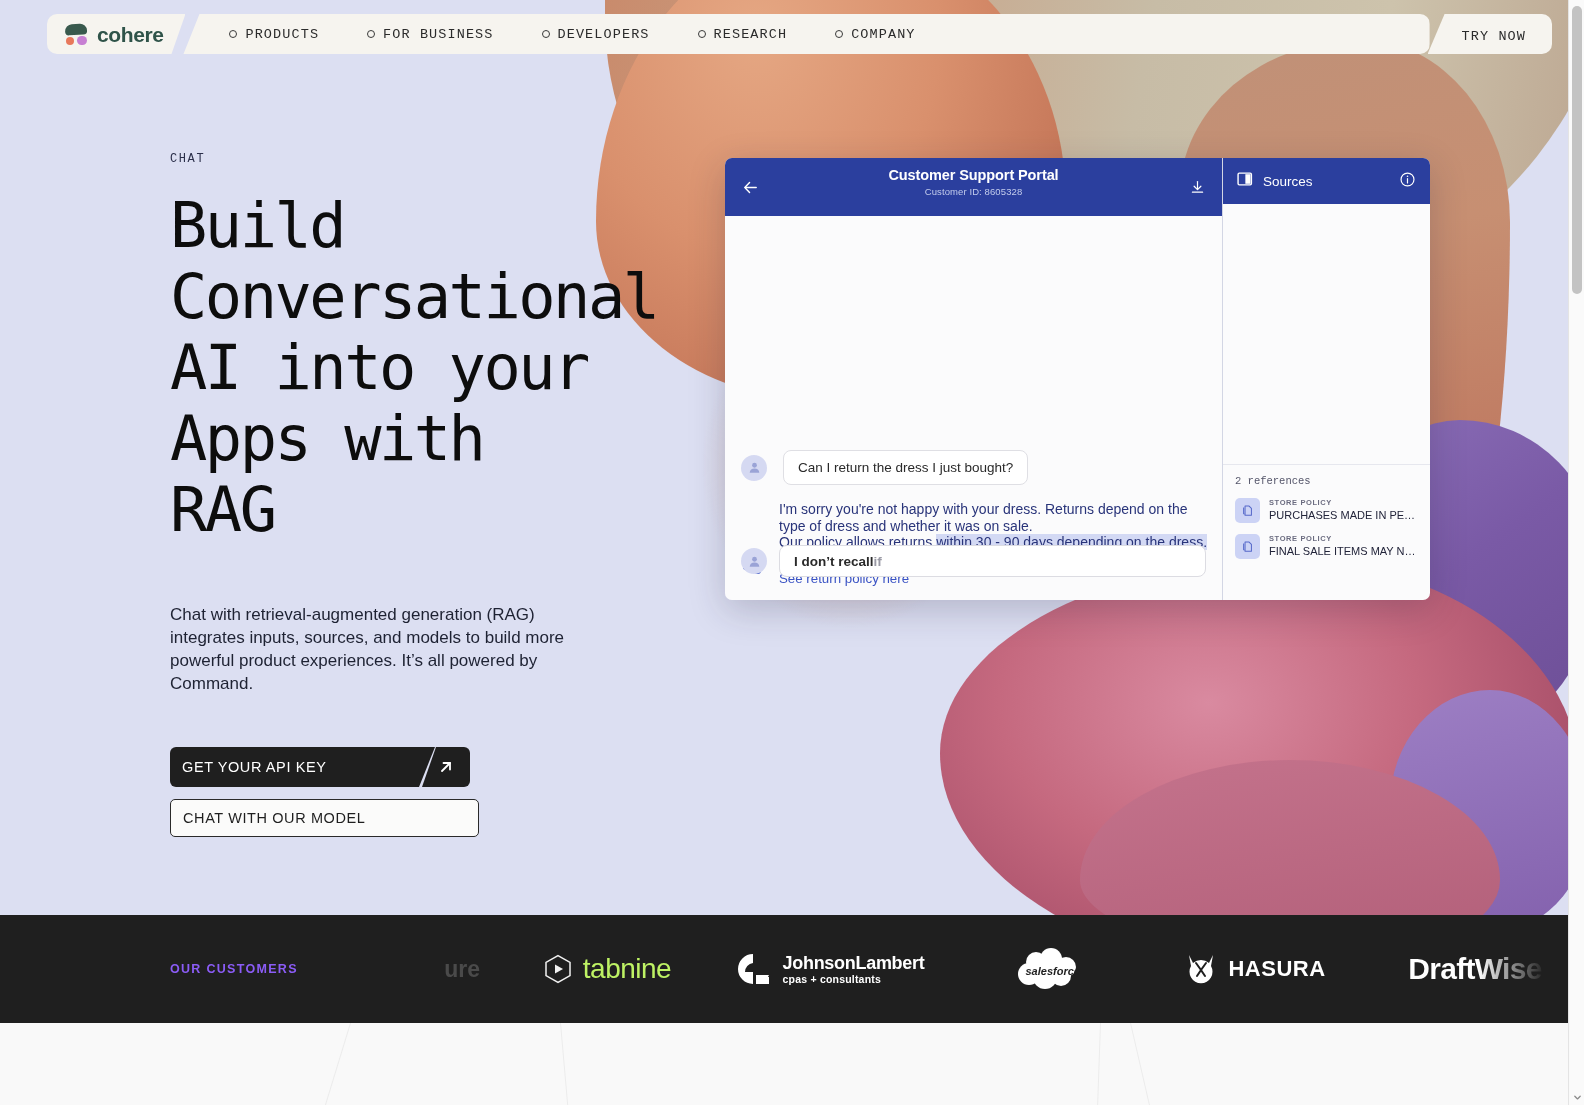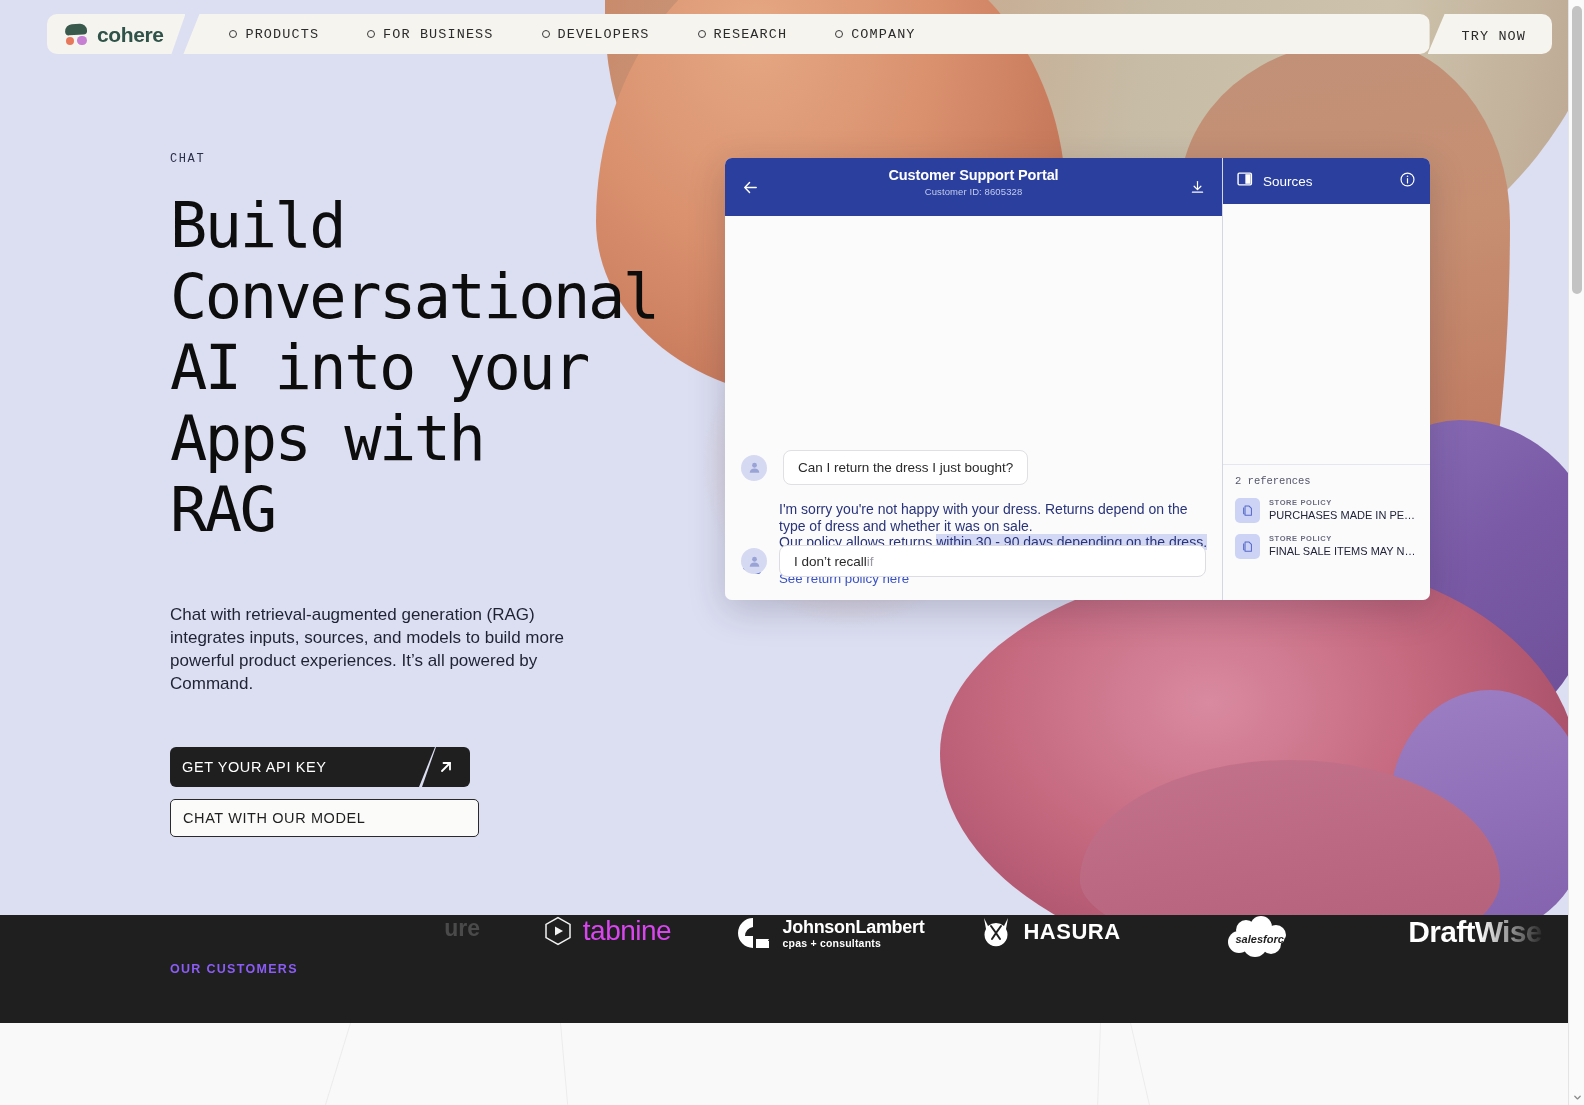--- a/index.html
+++ b/index.html
@@ -209,21 +209,21 @@
     background: #fff; border: 1px solid #dfdfe4; border-radius: 8px;
     padding: 9px 14px; font-size: 13.5px; color: #2a2a2a;
   }
   .msg-bot { position: absolute; left: 16px; top: 285px; display: flex; gap: 12px; }
   .bot-mark { width: 26px; height: 26px; flex: none; position: relative; align-self: flex-end; margin-bottom: 6px; }
   .bm1 { position: absolute; left: 2px; top: 4px; width: 11px; height: 11px; background: #3a53c4; border-radius: 3px 3px 1px 3px; }
   .bm2 { position: absolute; left: 13px; top: 12px; width: 7px; height: 7px; background: #3a53c4; border-radius: 50%; }
   .bot-text { font-size: 14px; line-height: 16.5px; color: #29347a; width: 432px; }
   .hl { background: #d3d9f4; }
   .bot-link { color: #3a53c4; font-size: 13.3px; margin-top: 4px; display: inline-block; cursor: pointer; }
-  .composer { position: absolute; left: 16px; right: 16px; bottom: 23px; display: flex; align-items: center; gap: 12px; }
+  .composer { position: absolute; left: 16px; right: 16px; bottom: 23px; display: flex; align-items: center; gap: 12px; font-weight: bold; }
   .composer-input {
     flex: 1; height: 32px; background: #fff;
     border: 1px solid #dcdce2; border-radius: 8px;
     display: flex; align-items: center; padding: 0 14px;
     font-size: 13.5px; color: #2a2a2a;
   }
   .ghost { color: #9a9aa5; }
 
   .src-pane { width: 208px; background: #fbfbfc; display: flex; flex-direction: column; border-left: 1px solid #d3d6e4; }
   .src-head {
@@ -249,24 +249,24 @@
     background: #1f1f1f;
     display: flex; align-items: center;
     overflow: hidden;
   }
   .cust-label {
     position: absolute; left: 170px; top: 50%; transform: translateY(-50%);
     color: #8b5cf6; font-size: 12.5px; font-weight: 700; letter-spacing: 1.3px;
     z-index: 3;
   }
   .cust-track { position: absolute; left: 270px; top: 0; height: 108px; display: flex; align-items: center; }
-  .cust-logo { height: 108px; display: flex; align-items: flex-start; justify-content: center; color: #fff; }
+  .cust-logo { height: 108px; display: flex; align-items: center; justify-content: center; color: #fff; }
   .fade-l { color: #4a4a4a; font-size: 23px; font-weight: 700; }
   .tabnine-wrap { display: flex; align-items: center; gap: 11px; }
-  .tabnine-txt { font-size: 28px; color: #d946ef; letter-spacing: -0.5px; font-weight: 300; }
+  .tabnine-txt { font-size: 28px; color: #bef264; letter-spacing: -0.5px; font-weight: 300; }
   .jl-wrap { display: flex; align-items: center; gap: 11px; }
   .jl-t1 { font-size: 18px; font-weight: 700; color: #fff; letter-spacing: -0.3px; line-height: 19px; }
   .jl-t2 { font-size: 10.5px; font-weight: 700; color: #fff; letter-spacing: 0.2px; }
   .hasura-wrap { display: flex; align-items: center; gap: 10px; }
   .hasura-txt { font-size: 22px; font-weight: 700; color: #fff; letter-spacing: 0.5px; }
   .sf-txt { font-size: 11px; font-weight: 700; font-style: italic; color: #1f1f1f; }
   .dw-txt { font-size: 30px; font-weight: 700; letter-spacing: -0.7px;
     background: linear-gradient(90deg, #ffffff 0%, #ffffff 52%, #6a6a6a 86%, #2a2a2a 100%);
     -webkit-background-clip: text; background-clip: text; color: transparent; }
 
@@ -495,46 +495,46 @@
             <path d="M20 3 L20 24 L33 24 A15 15 0 0 1 20 33 L20 3 Z" fill="#fff"></path>
             <rect x="20" y="26" width="13" height="7" fill="#fff"></rect>
           </svg>
           <div>
             <div class="jl-t1">JohnsonLambert</div>
             <div class="jl-t2">cpas + consultants</div>
           </div>
         </div>
       </div>
 
-      <div class="cust-logo" style="width:210px;">
-        <div class="hasura-wrap">
-          <svg width="34" height="34" viewBox="0 0 34 34">
-            <path d="M5 3 L9 11 A12 12 0 0 1 25 11 L29 3 L27 14 A11.5 11.5 0 1 1 7 14 Z" fill="#fff"></path>
-            <path d="M12 11 L17 18 L13 24 M22 11 L17 18 L21 24" stroke="#1f1f1f" stroke-width="2" fill="none" stroke-linecap="round"></path>
-          </svg>
-          <span class="hasura-txt">HASURA</span>
-        </div>
-      </div>
-
       <div class="cust-logo" style="width:205px;">
         <div style="position:relative;width:66px;height:44px;">
           <svg width="66" height="44" viewBox="0 0 66 44">
             <g fill="#fff">
               <circle cx="21" cy="15" r="10"></circle>
                 <circle cx="36" cy="12" r="11"></circle>
               <circle cx="51" cy="20" r="10"></circle>
                 <circle cx="14" cy="27" r="11"></circle>
               <circle cx="30" cy="30" r="12"></circle>
                 <circle cx="46" cy="29" r="10"></circle>
             </g>
           </svg>
           <span class="sf-txt" style="position:absolute;left:11px;top:18px;">salesforce</span>
         </div>
       </div>
 
+      <div class="cust-logo" style="width:210px;">
+        <div class="hasura-wrap">
+          <svg width="34" height="34" viewBox="0 0 34 34">
+            <path d="M5 3 L9 11 A12 12 0 0 1 25 11 L29 3 L27 14 A11.5 11.5 0 1 1 7 14 Z" fill="#fff"></path>
+            <path d="M12 11 L17 18 L13 24 M22 11 L17 18 L21 24" stroke="#1f1f1f" stroke-width="2" fill="none" stroke-linecap="round"></path>
+          </svg>
+          <span class="hasura-txt">HASURA</span>
+        </div>
+      </div>
+
       <div class="cust-logo" style="width:230px;">
         <span class="dw-txt">DraftWise</span>
       </div>
     </div>
   </div>
 
   <div class="bottom">
     <div class="bline" style="left:350px;top:0;height:120px;transform:rotate(17deg);"></div>
     <div class="bline" style="left:560px;top:0;height:120px;transform:rotate(-5deg);"></div>
     <div class="bline" style="left:1100px;top:0;height:120px;transform:rotate(2deg);"></div>

